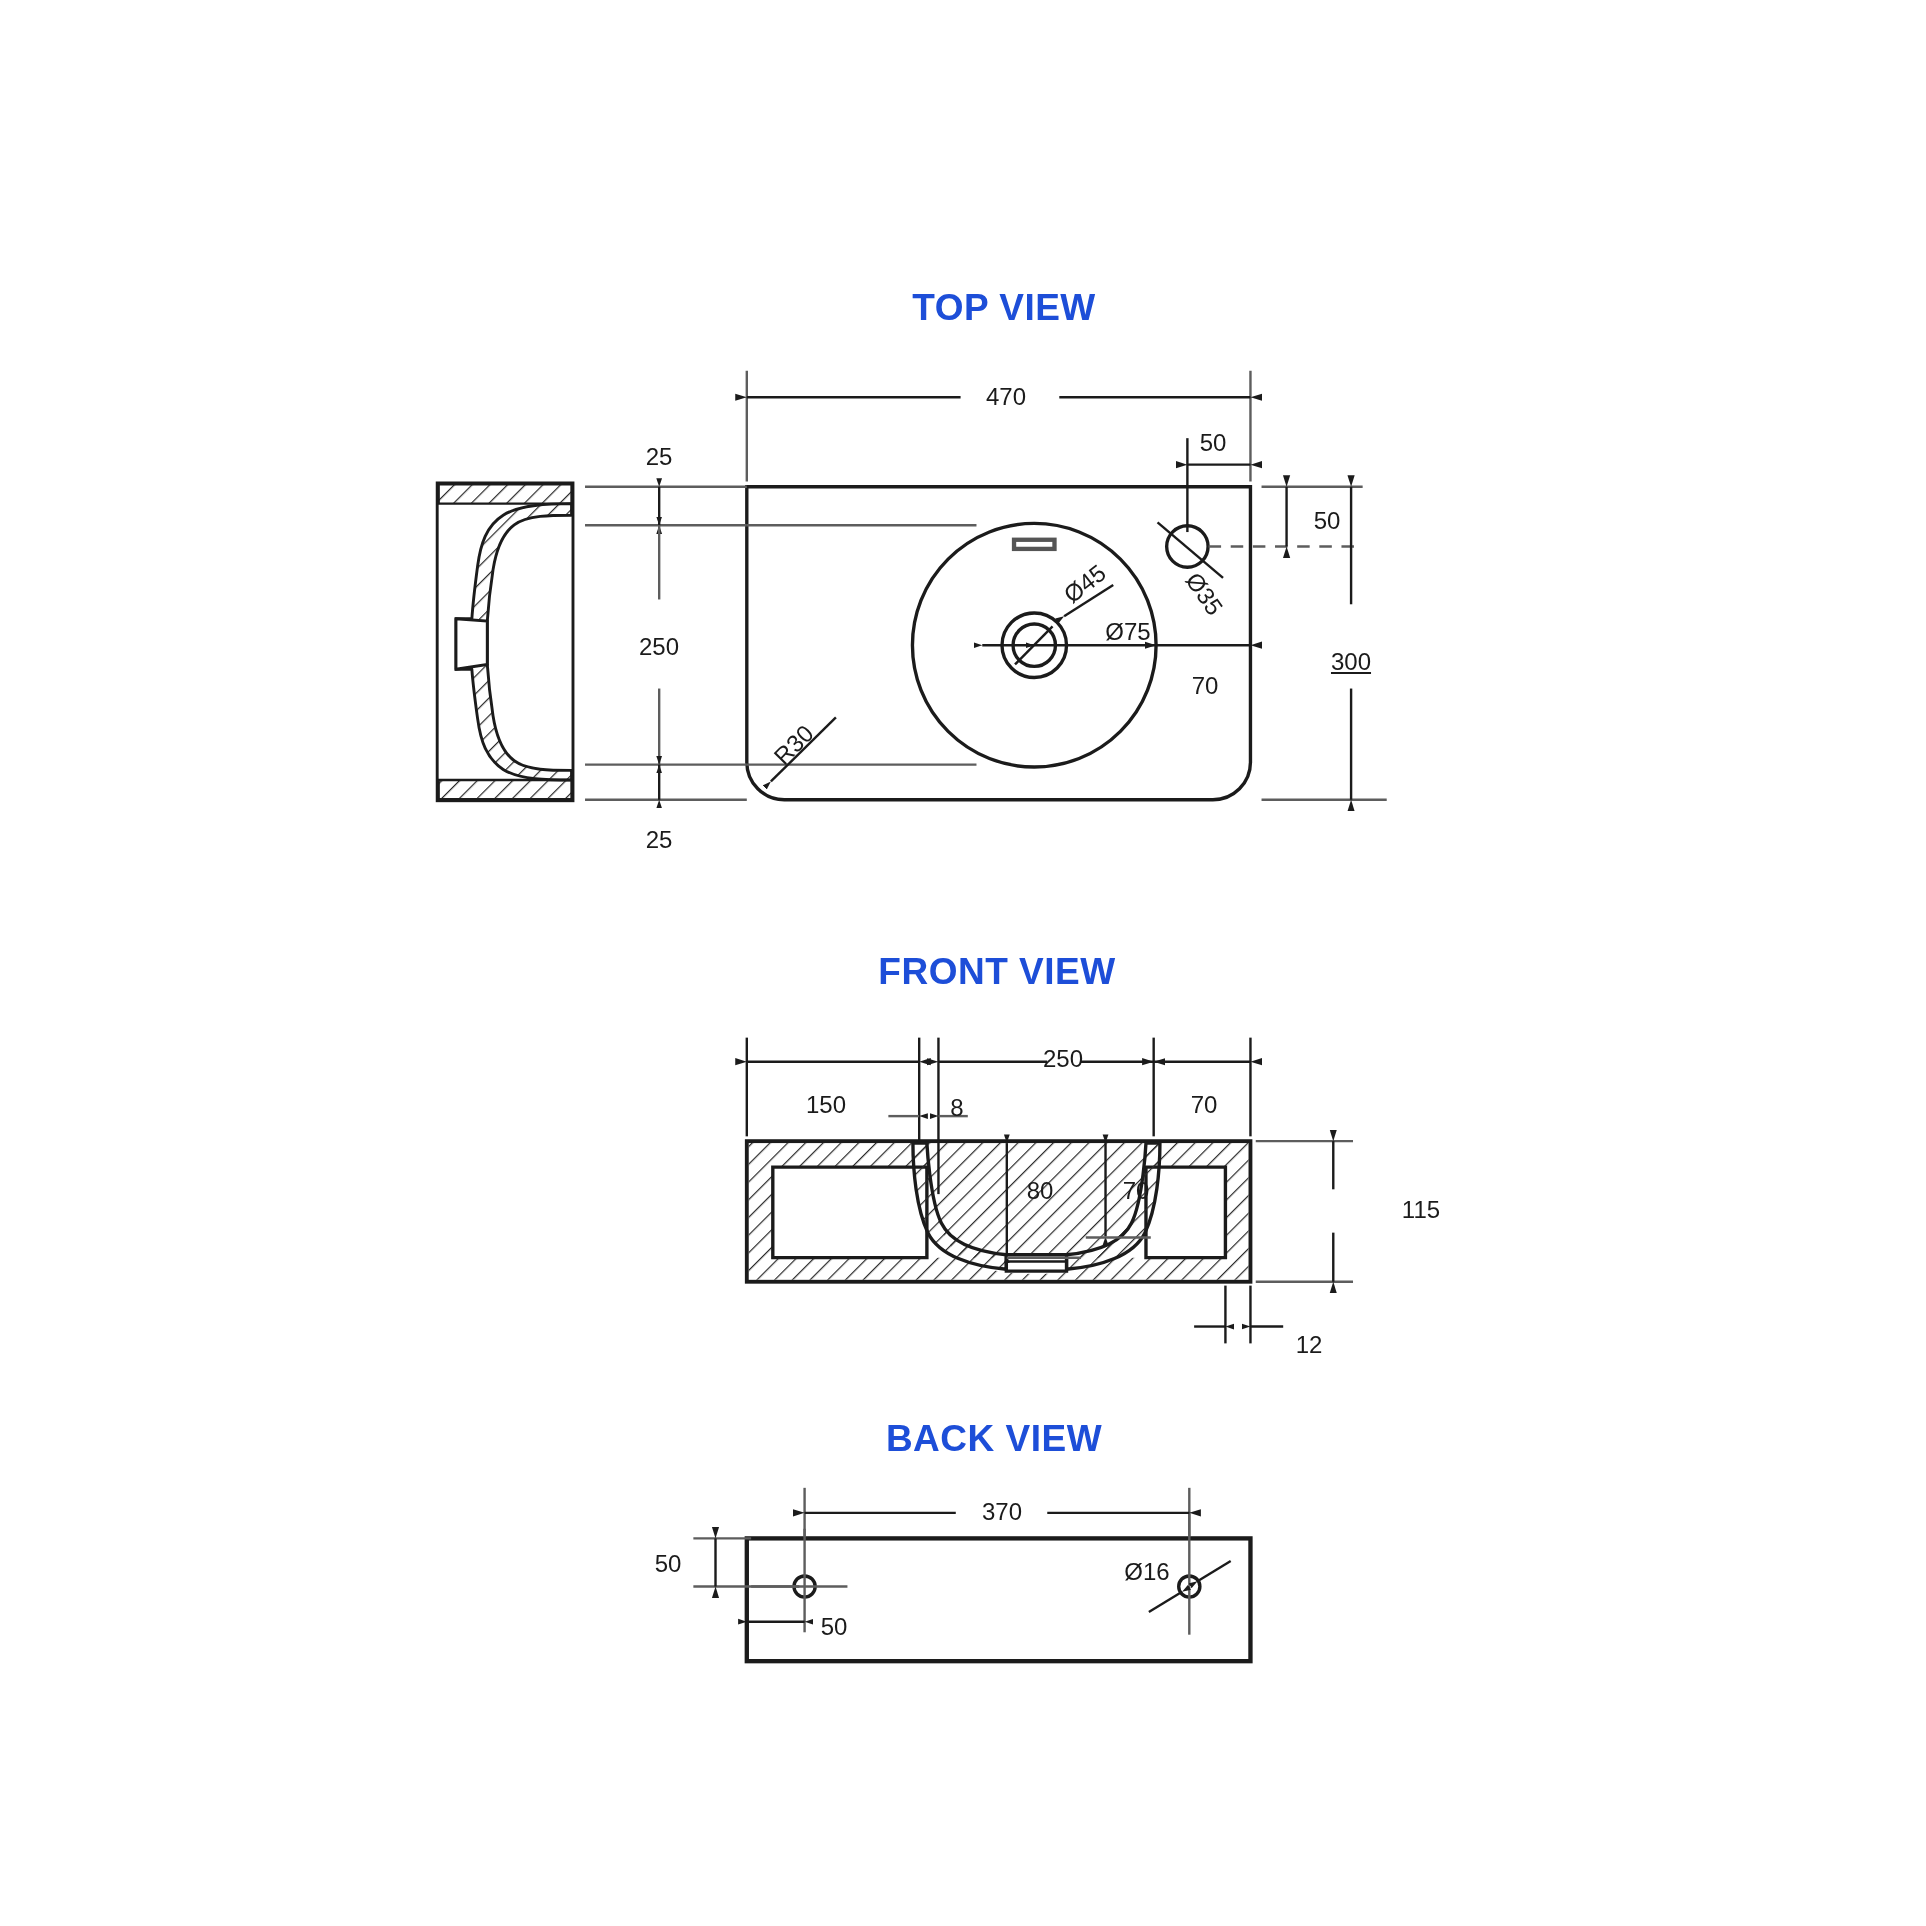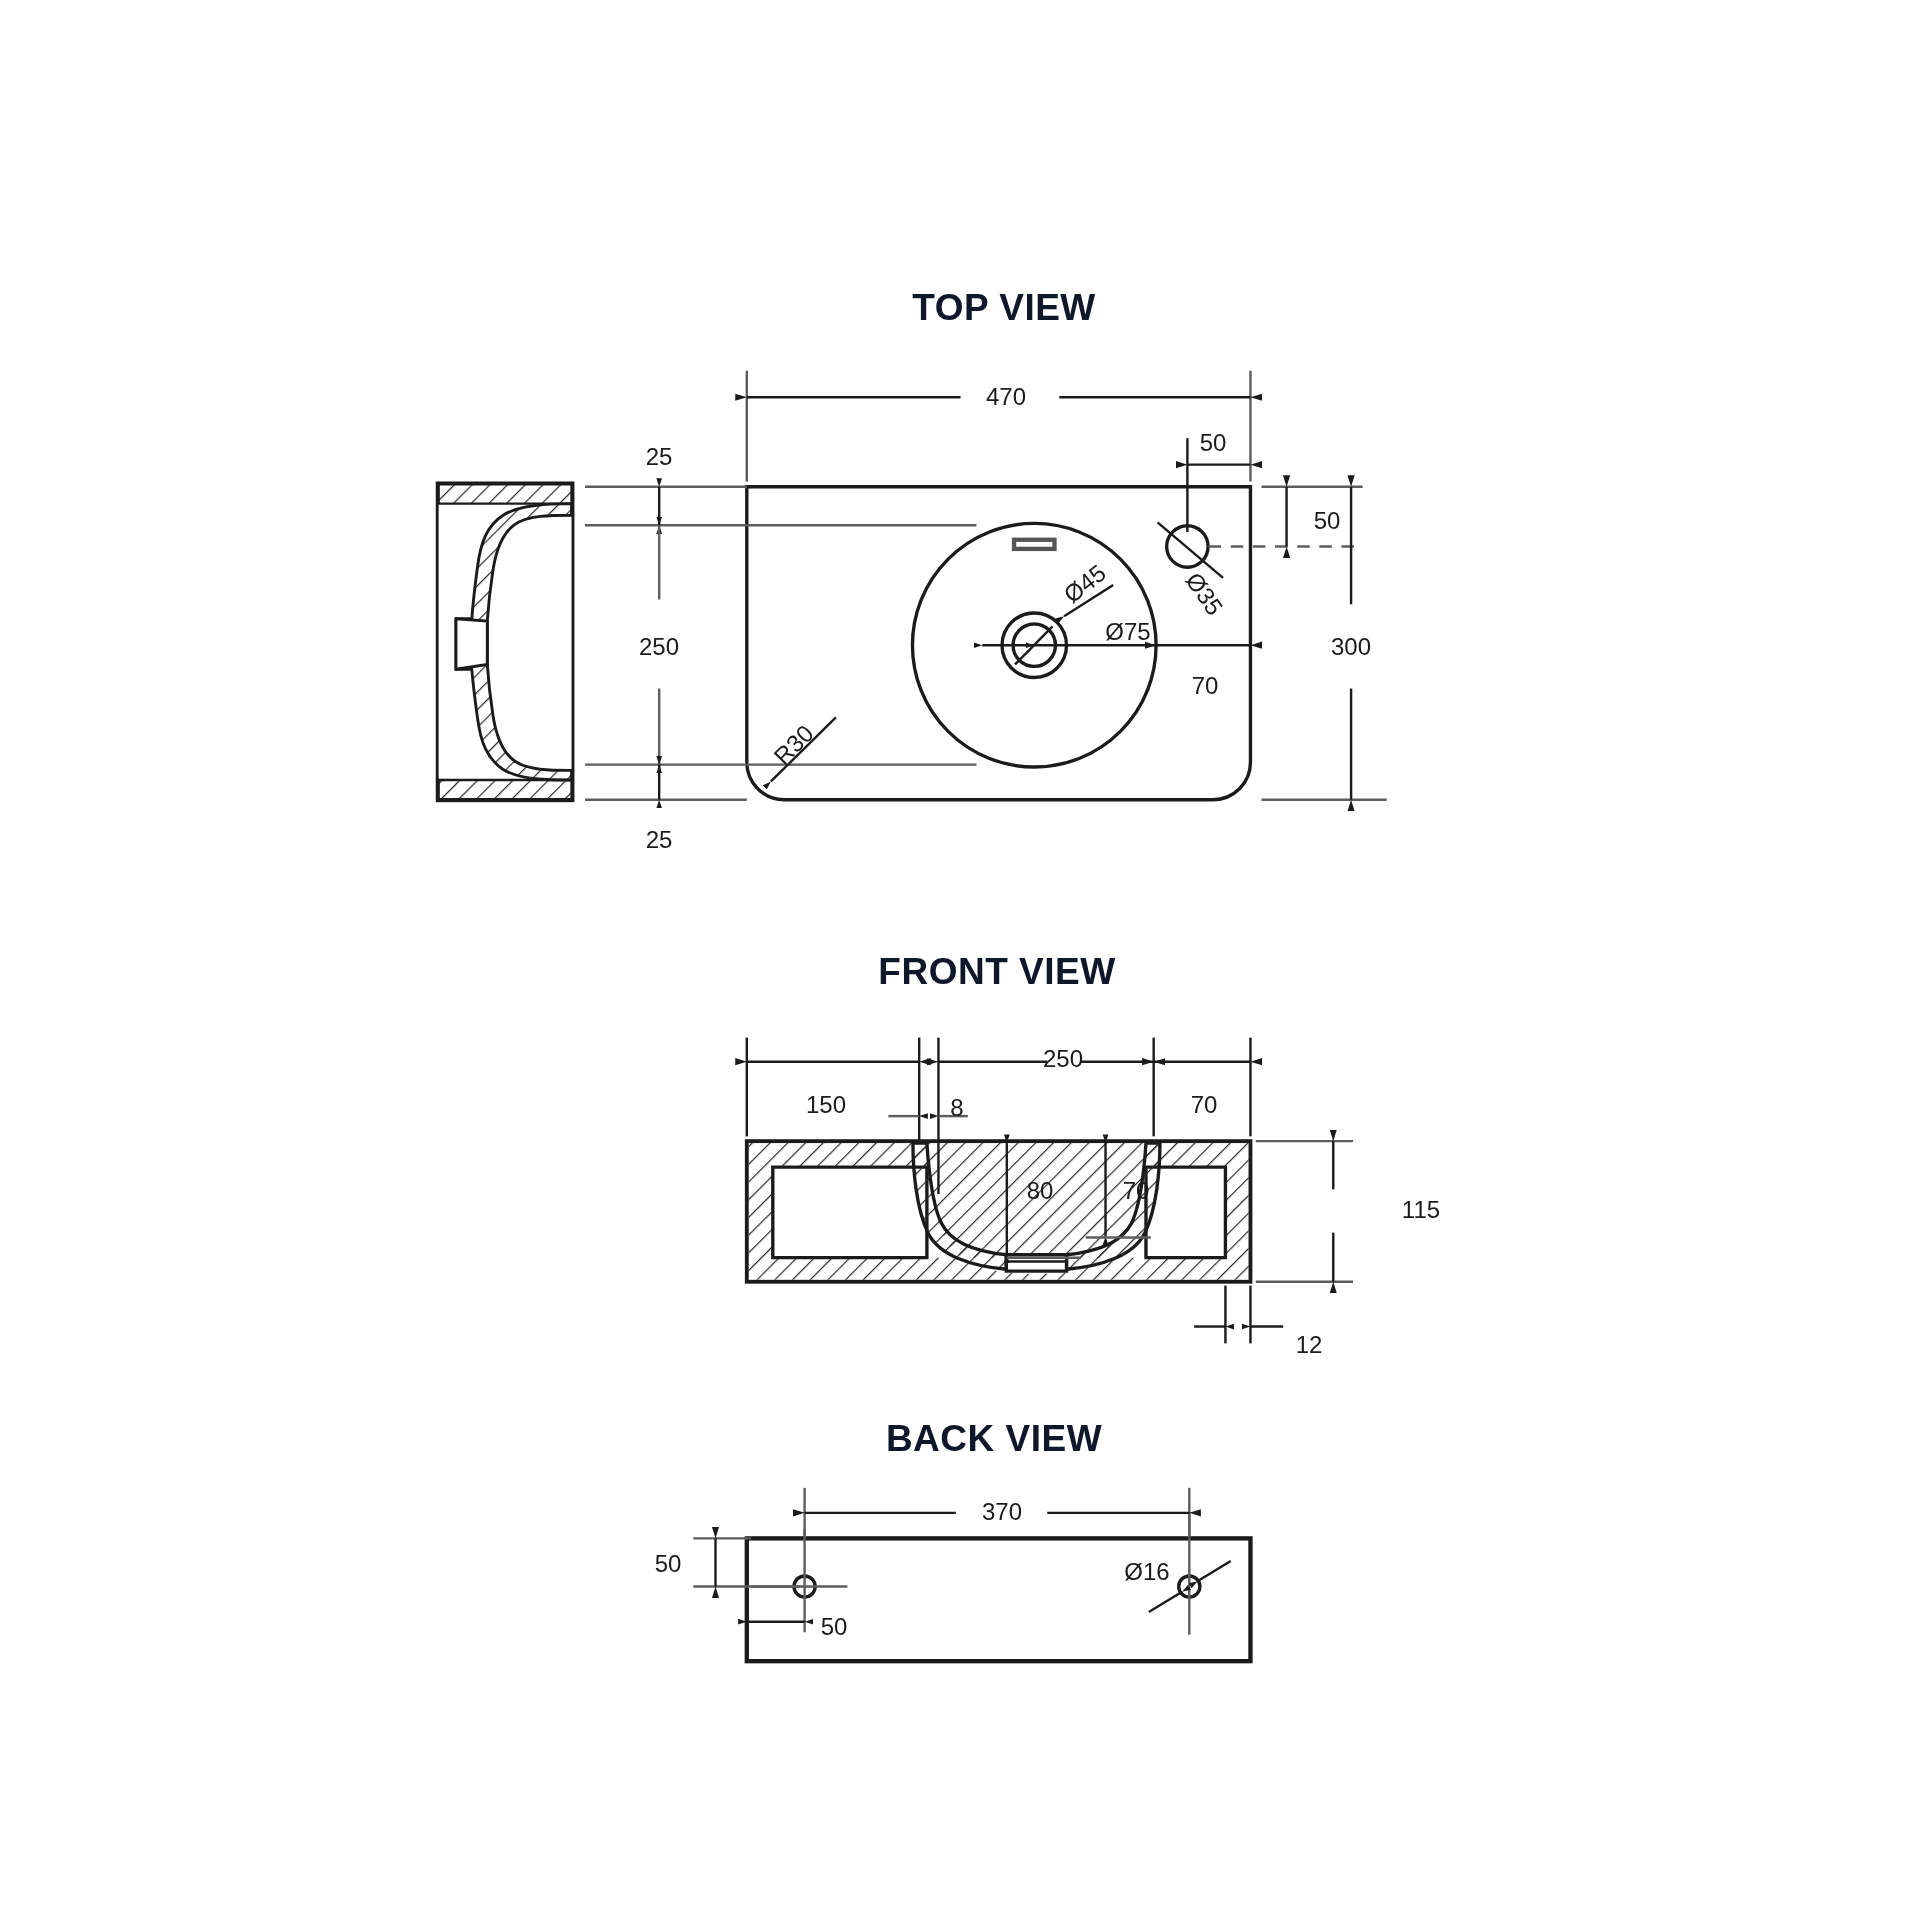--- a/index.html
+++ b/index.html
@@ -25,21 +25,21 @@
     left: 0; top: 0;
     width: 1926px;
     height: 1926px;
   }
   .view-title {
     position: absolute;
     font-family: "Liberation Sans", sans-serif;
     font-weight: bold;
     font-size: 37px;
     letter-spacing: 0.5px;
-    color: #0f172a;
+    color: #1d4ed8;
     white-space: nowrap;
     transform: translateX(-50%);
   }
   .dim {
     position: absolute;
     font-family: "Liberation Sans", sans-serif;
     font-size: 24px;
     color: #1b1b1b;
     white-space: nowrap;
     transform: translate(-50%, -50%);
@@ -263,21 +263,21 @@
   </svg>
 
   <div class="view-title" style="left:1004px; top:287px;">TOP VIEW</div>
 
   <div class="dim" style="left:1006px; top:397px;">470</div>
   <div class="dim" style="left:1213px; top:443px;">50</div>
   <div class="dim" style="left:1327px; top:521px;">50</div>
   <div class="dim" style="left:659px; top:457px;">25</div>
   <div class="dim" style="left:659px; top:647px;">250</div>
   <div class="dim" style="left:659px; top:840px;">25</div>
-  <div class="dim" style="left:1351px; top:647px;">300</div>
+  <div class="dim" style="left:1351px; top:662px;text-decoration:underline;">300</div>
   <div class="dim" style="left:1205px; top:686px;">70</div>
 
   <div class="dim tiny" style="left:794px; top:745px; transform:translate(-50%,-50%) rotate(-45deg);">R30</div>
   <div class="dim tiny" style="left:1085px; top:584px; transform:translate(-50%,-50%) rotate(-38deg);">Ø45</div>
   <div class="dim tiny" style="left:1128px; top:632px;">Ø75</div>
   <div class="dim tiny" style="left:1204px; top:594px; transform:translate(-50%,-50%) rotate(55deg);">Ø35</div>
 
   <div class="view-title" style="left:997px; top:951px;">FRONT VIEW</div>
 
   <div class="dim" style="left:826px; top:1105px;">150</div>

